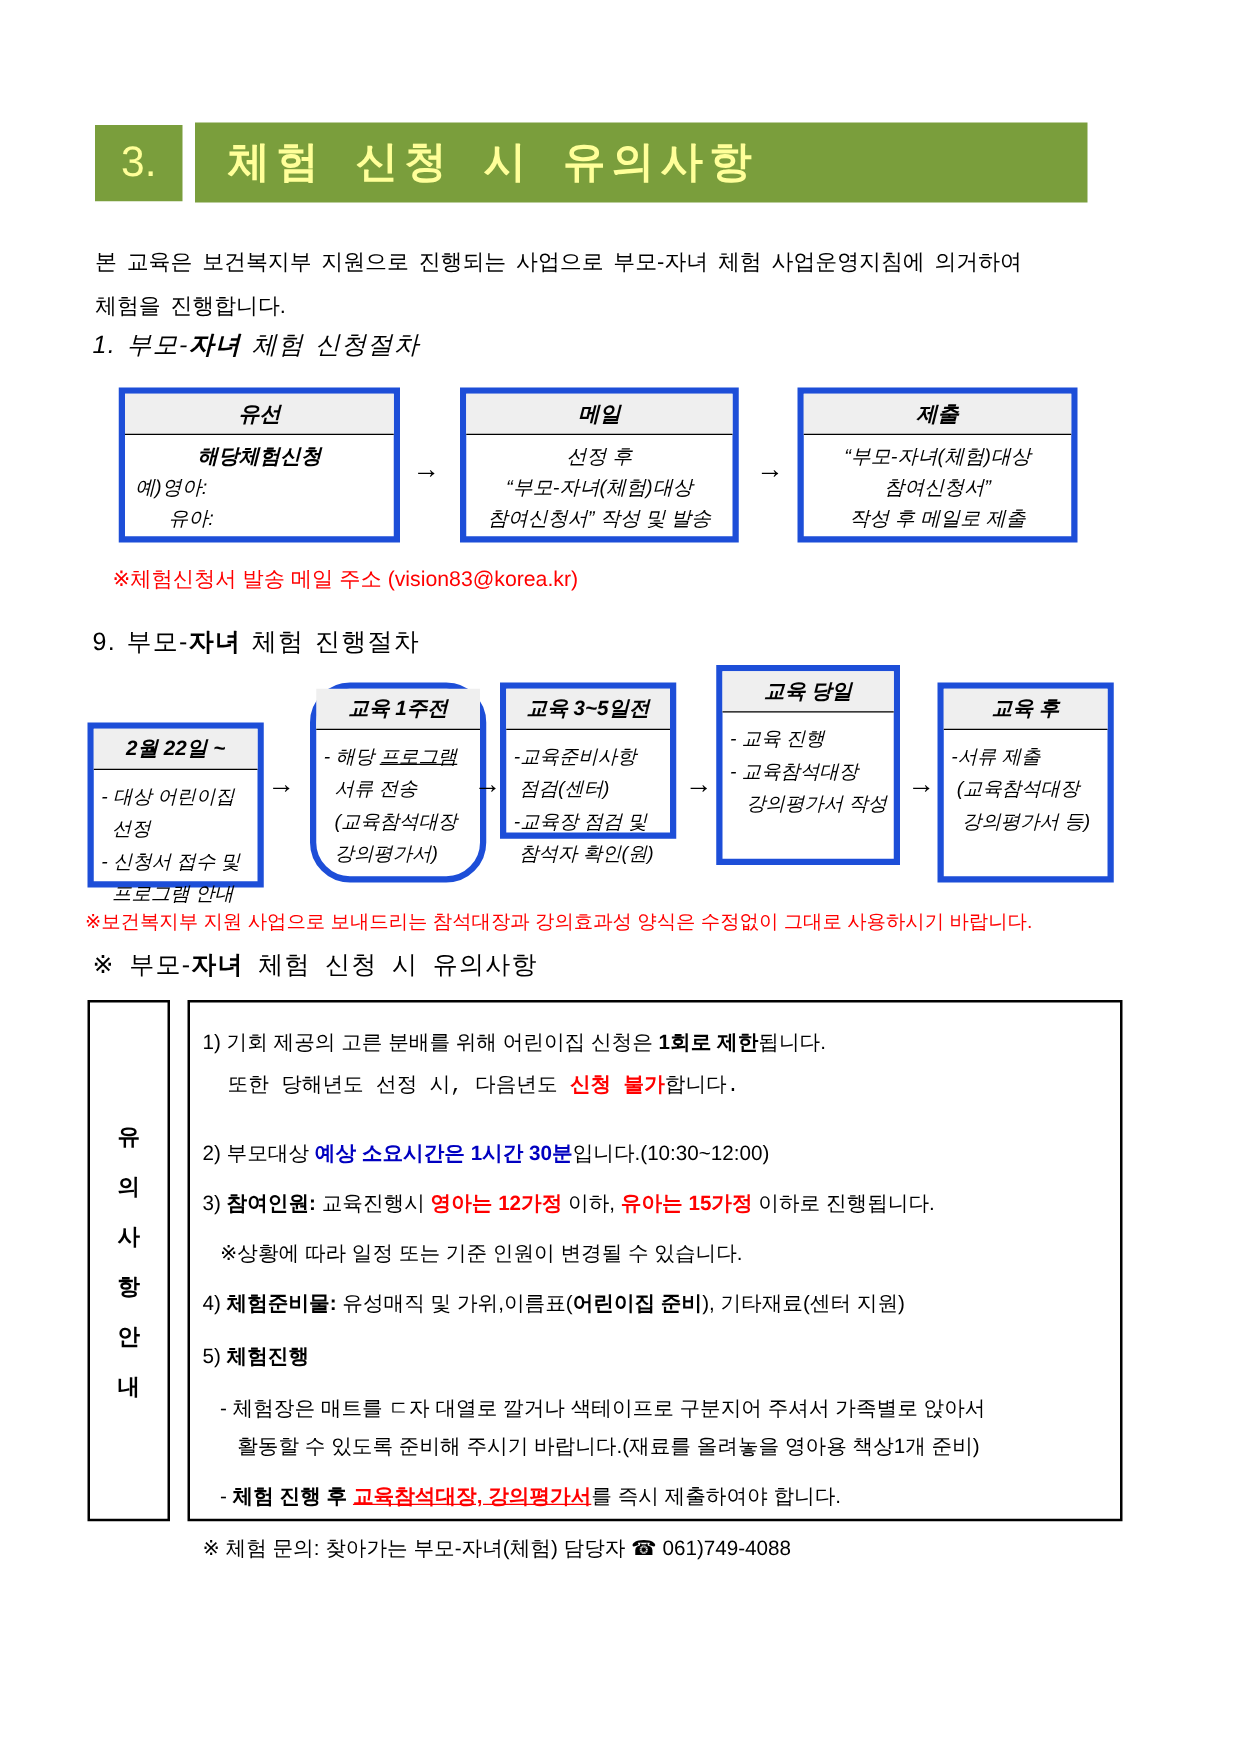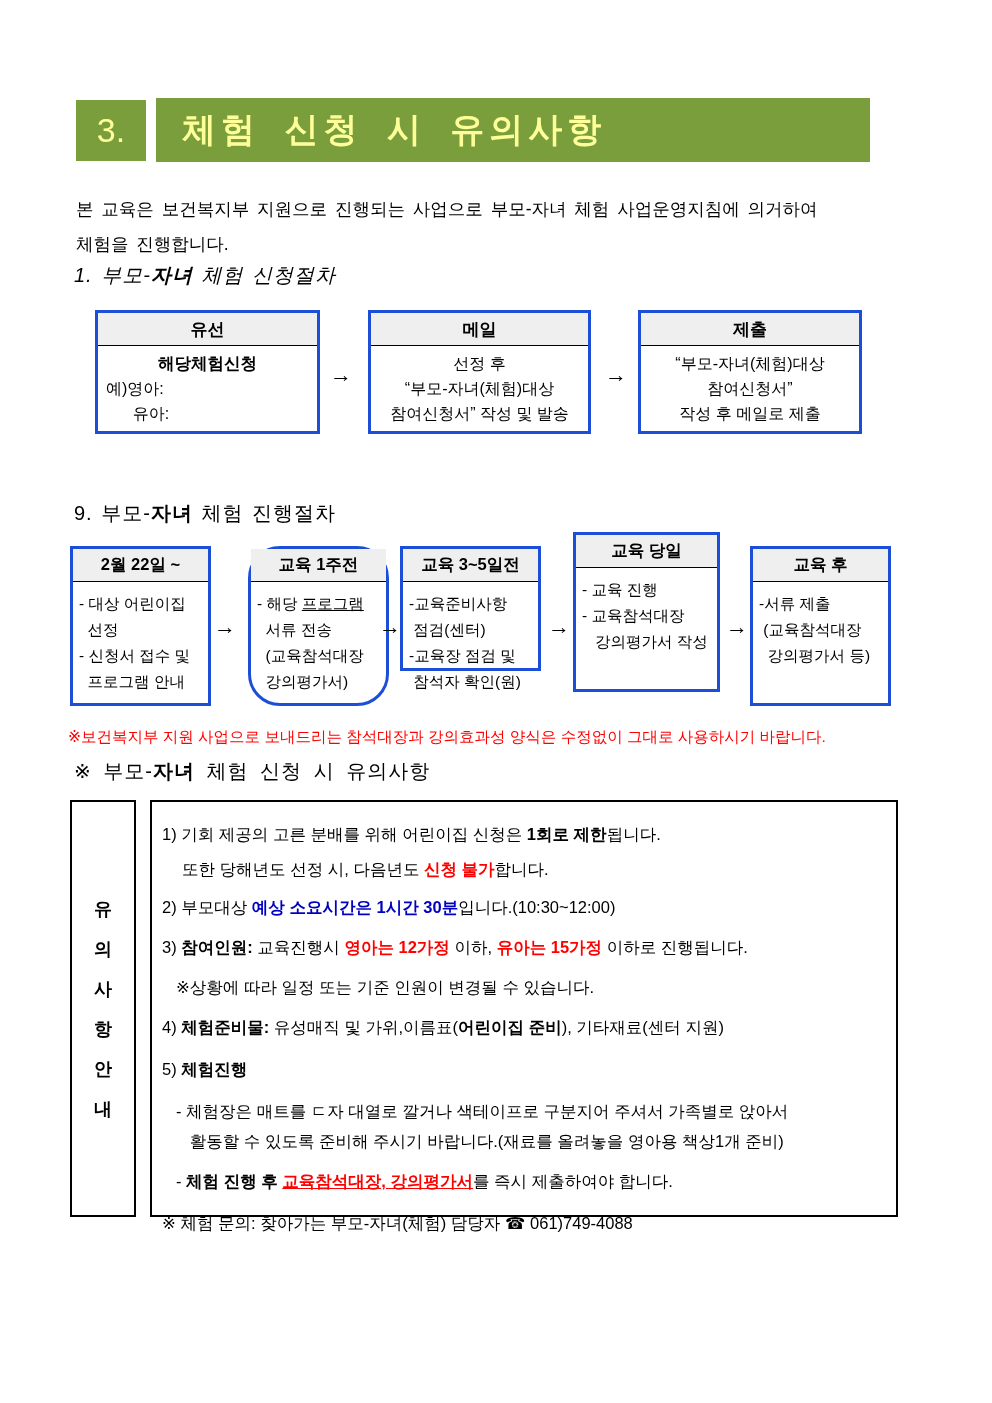--- a/index.html
+++ b/index.html
@@ -25,57 +25,57 @@
   
   .intro{position:absolute;left:76px;top:192px;width:860px;font-size:17.5px;line-height:35px;
     white-space:pre-line;word-spacing:3px;}
   
   .sec-h{position:absolute;font-size:20px;letter-spacing:1px;word-spacing:2px;}
   .sec-h .b{font-weight:bold;}
   .h1{left:74px;top:262px;font-style:italic;}
   .h2{left:74px;top:500px;}
   .h3{left:74px;top:758px;word-spacing:5px;}
   
-  .fbox{position:absolute;border:3px solid #1d4ed8;background:#fff;}
+  .fbox{position:absolute;border:5px solid #1d4ed8;background:#fff;font-style:italic;}
   .fhd{background:var(--gray);border-bottom:1px solid #000;display:flex;align-items:center;
     justify-content:center;font-weight:bold;}
   .arrow{position:absolute;font-size:22px;}
   
   .f1 .fhd{height:33px;font-size:17px;}
   .f1-b1{left:95px;top:310px;width:225px;height:124px;}
   .f1-b2{left:368px;top:310px;width:223px;height:124px;}
   .f1-b3{left:638px;top:310px;width:224px;height:124px;}
   .f1-body{padding-top:5px;font-size:16px;line-height:25px;}
   .f1-title{text-align:center;font-weight:bold;font-size:16.5px;}
   .f1-lines{white-space:pre;padding-left:8px;}
   .f1-center{text-align:center;white-space:pre;}
   .ar1{top:362px;}
   
   .f2 .fhd{height:33px;font-size:16.5px;}
-  .f2-b1{left:70px;top:546px;width:141px;height:160px;}
+  .f2-b1{left:70px;top:578px;width:141px;height:132px;}
   .f2-b2{left:248px;top:546px;width:141px;height:160px;border-radius:32px;}
   .f2-b3{left:400px;top:546px;width:141px;height:125px;}
   .f2-b4{left:573px;top:532px;width:147px;height:160px;}
   .f2-b5{left:750px;top:546px;width:141px;height:160px;}
   .f2-body{padding:9px 2px 0 6px;font-size:15.5px;line-height:26px;white-space:pre;}
   .ar2{top:614px;}
   .u{text-decoration:underline;margin-top:30px;}
   
   .note1{position:absolute;left:90px;top:452px;color:var(--red);font-size:17px;}
   .note2{position:absolute;left:68px;top:727px;color:var(--red);font-size:15.5px;white-space:nowrap;}
   
   .vlabel{position:absolute;left:70px;top:800px;width:66px;height:417px;border:2px solid #000;
     display:flex;align-items:center;justify-content:center;}
   .vlabel-text{white-space:pre;text-align:center;font-size:18px;font-weight:bold;line-height:40px;}
   .nbox{position:absolute;left:150px;top:800px;width:748px;height:417px;border:2px solid #000;
     padding:17px 6px 0 10px;font-size:16.5px;}
   .ln{line-height:30px;margin-bottom:5px;}
   .ind1{padding-left:20px;}
   .ind2{padding-left:14px;}
-  .mb8{margin-bottom:8px;}
+  .mb8{margin-bottom:24px;font-family:Liberation Mono, monospace;}
   .mb10{margin-bottom:10px;}
   .mb12{margin-bottom:12px;}
   .pre{white-space:pre-wrap;}
   .b{font-weight:bold;}
   .rb{color:var(--red);font-weight:bold;}
   .bb{color:var(--blue);font-weight:bold;}
   .rbu{color:var(--red);font-weight:bold;text-decoration:underline;}
 </style>
 </head>
 <body>
@@ -110,20 +110,21 @@
 참여신청서” 작성 및 발송</div>
   </div>
   <div class="arrow ar1" style="left:605px;">→</div>
   <div class="fbox f1 f1-b3">
     <div class="fhd">제출</div>
     <div class="f1-body f1-center">“부모-자녀(체험)대상
 참여신청서”
 작성 후 메일로 제출</div>
   </div>
 
+  <div class="note1">※체험신청서 발송 메일 주소 (vision83@korea.kr)</div>
 
   <div class="sec-h h2"><span>9. 부모-</span><span class="b">자녀</span><span> 체험 진행절차</span></div>
 
   <div class="fbox f2 f2-b1">
     <div class="fhd">2월 22일 ~</div>
     <div class="f2-body">- 대상 어린이집
   선정
 - 신청서 접수 및
   프로그램 안내</div>
   </div>

